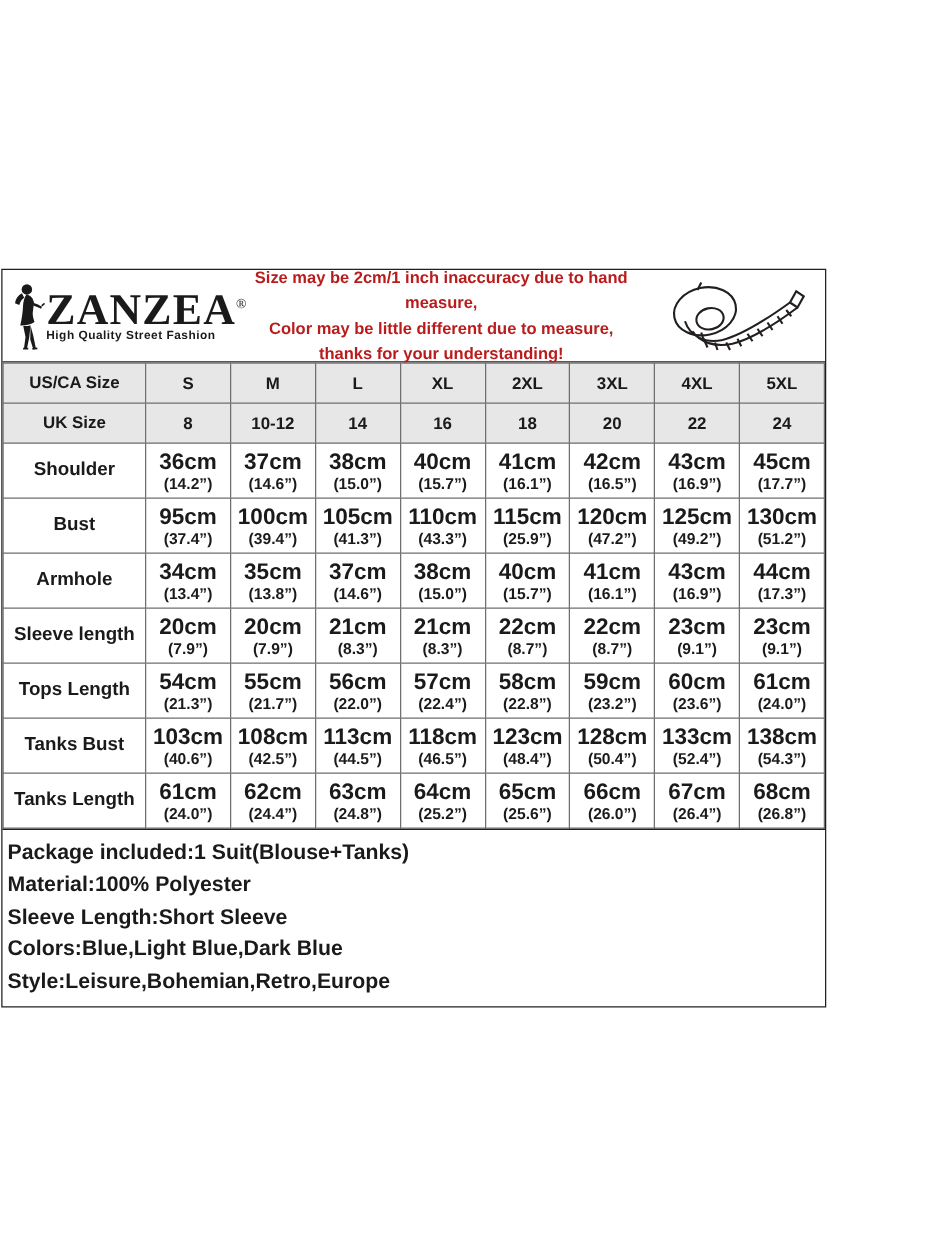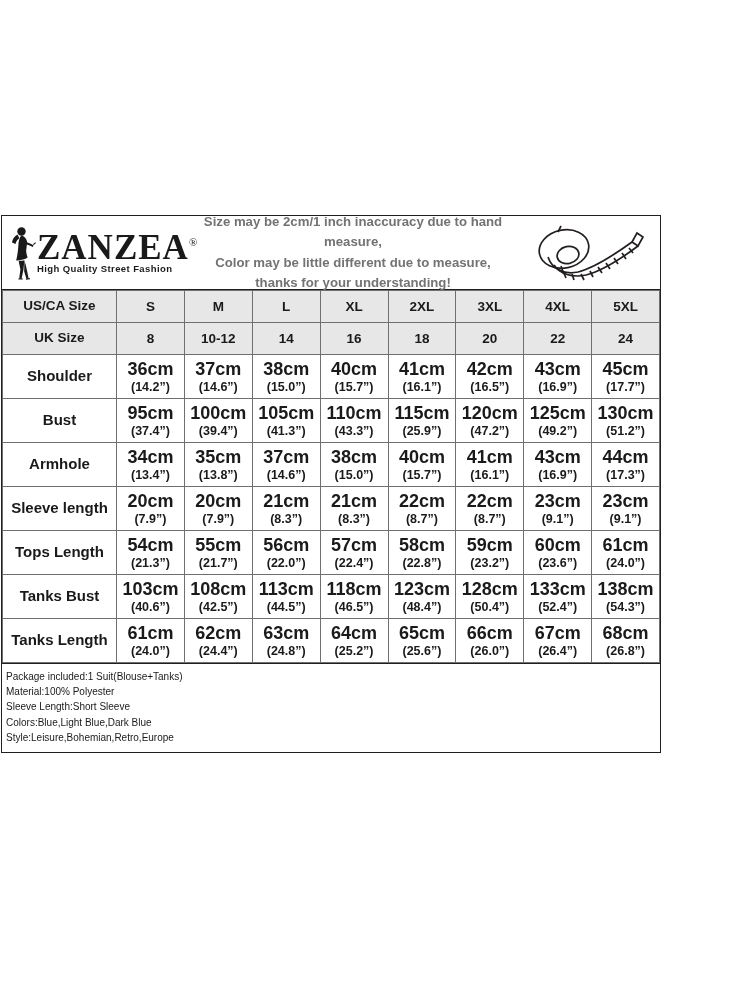--- a/index.html
+++ b/index.html
@@ -65,21 +65,21 @@
     letter-spacing: 0.4px;
     color: #1a1a1a;
     margin-top: -2px;
     white-space: nowrap;
   }
   .notice {
     flex: 1;
     text-align: center;
     font-size: 13.2px;
     font-weight: 700;
-    color: #737373;
+    color: #b91c1c;
     line-height: 1.55;
     padding-left: 10px;
   }
   .tape {
     width: 138px;
     flex: 0 0 138px;
     display: flex;
     align-items: center;
     justify-content: center;
   }
@@ -109,22 +109,22 @@
   tr.data td { background: #ffffff; height: 37px; }
   .cm   { font-size: 18px; font-weight: 700; line-height: 1.18; display: block; }
   .inch { font-size: 12.5px; font-weight: 700; line-height: 1.18; display: block; }
 
   
   .footer {
     border-top: 1px solid #231f20;
     padding: 5px 4px 7px 4px;
   }
   .footer div {
-    font-size: 10px;
-    font-weight: 400;
+    font-size: 17px;
+    font-weight: 700;
     color: #1a1a1a;
     line-height: 1.52;
     white-space: nowrap;
   }
 </style>
 </head>
 <body>
 
 <div id="chart-wrap">
 

